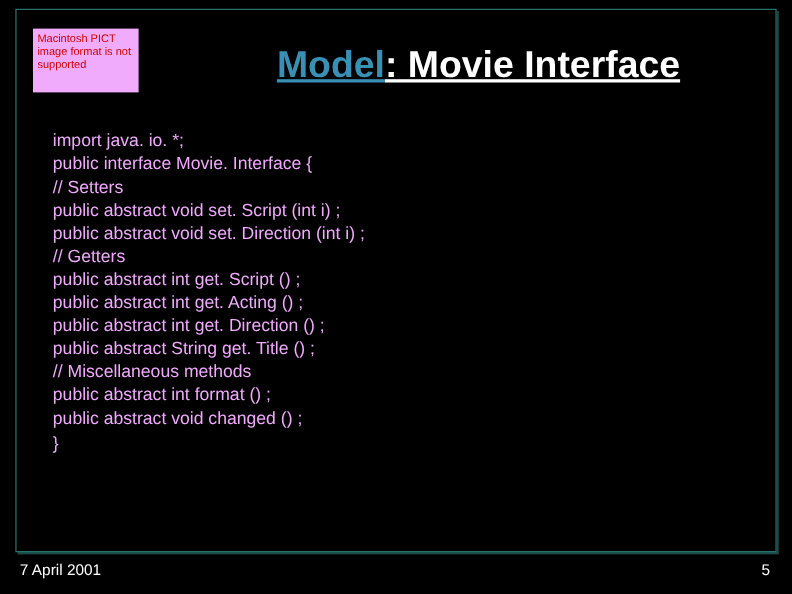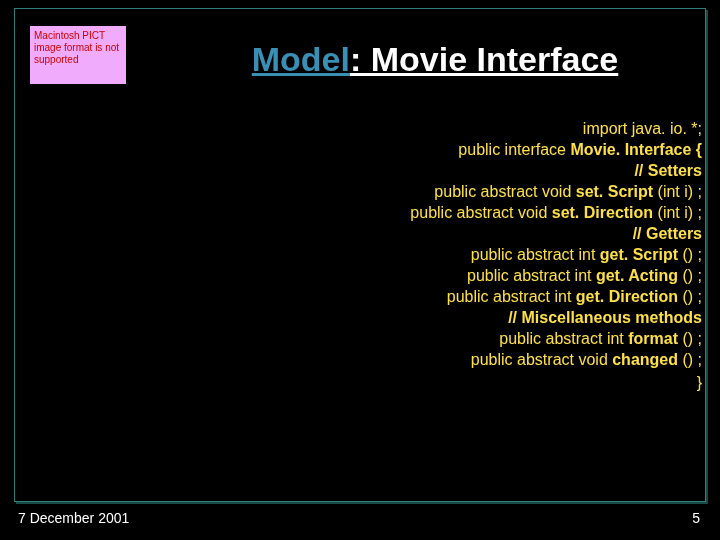--- a/index.html
+++ b/index.html
@@ -57,33 +57,32 @@
     text-align: right;
   }
   .title .rest {
     color: #fff;
     text-decoration: underline;
   }
   .body {
     position: absolute;
     top: 118px;
     left: 48px;
-    right: 18px;
-    color: #fde047;
+    right: 30px;
+    color: #f0abfc;
     font-size: 16px;
     line-height: 21px;
-    text-align: right;
   }
   .body .indent {
   }
   .body .close {
     margin-left: 0;
     margin-top: 2px;
   }
-  .bold { font-weight: bold; }
+  .bold { font-weight: normal; }
   .footer {
     position: absolute;
     left: 14px;
     right: 14px;
     bottom: 8px;
     height: 24px;
     color: #fff;
     font-size: 14px;
   }
   .footer .date { position: absolute; left: 4px; top: 2px; }
@@ -109,25 +108,26 @@
     <div><span>public interface </span><span class="bold">Movie. Interface {</span></div>
 
     <div class="indent bold">// Setters</div>
     <div class="indent"><span>public abstract void </span><span class="bold">set. Script </span><span>(int i) ;</span></div>
     <div class="indent"><span>public abstract void </span><span class="bold">set. Direction </span><span>(int i) ;</span></div>
 
     <div class="indent bold">// Getters</div>
     <div class="indent"><span>public abstract int </span><span class="bold">get. Script </span><span>() ;</span></div>
     <div class="indent"><span>public abstract int </span><span class="bold">get. Acting </span><span>() ;</span></div>
     <div class="indent"><span>public abstract int </span><span class="bold">get. Direction </span><span>() ;</span></div>
+    <div class="indent"><span>public abstract String </span><span class="bold">get. Title </span><span>() ;</span></div>
 
     <div class="indent bold">// Miscellaneous methods</div>
     <div class="indent"><span>public abstract int </span><span class="bold">format </span><span>() ;</span></div>
     <div class="indent"><span>public abstract void </span><span class="bold">changed </span><span>() ;</span></div>
 
     <div class="close">}</div>
   </div>
 
   <div class="footer">
-    <span class="date">7 December 2001</span>
+    <span class="date">7 April 2001</span>
     <span class="page">5</span>
   </div>
 </div>
 
 </body></html>

